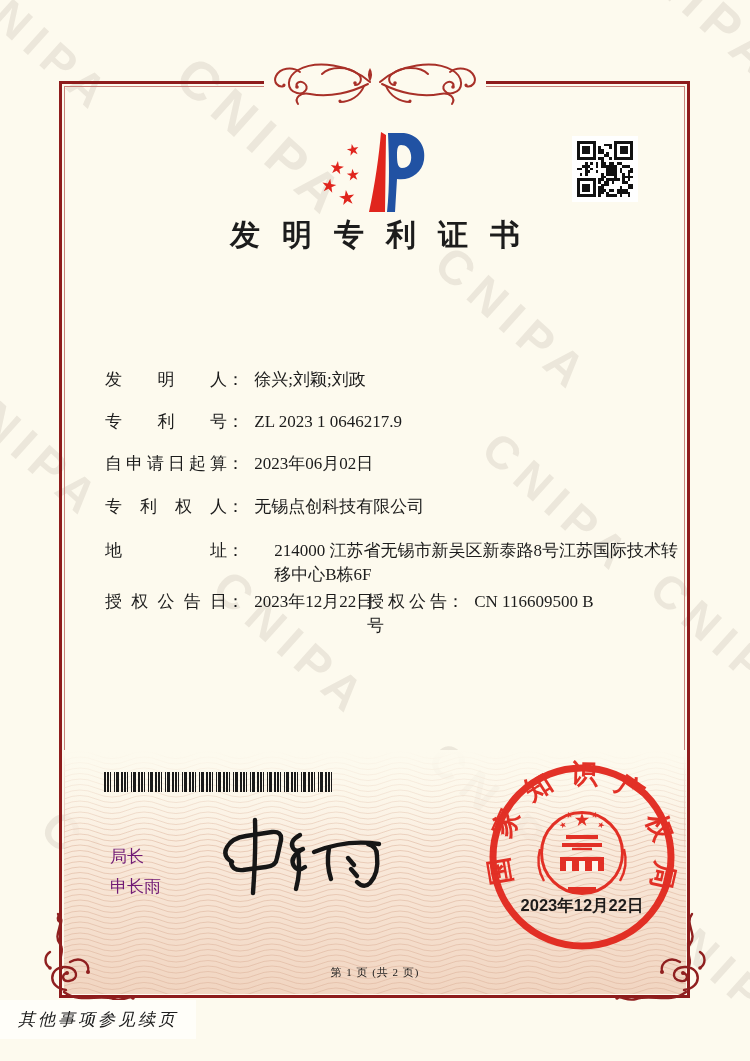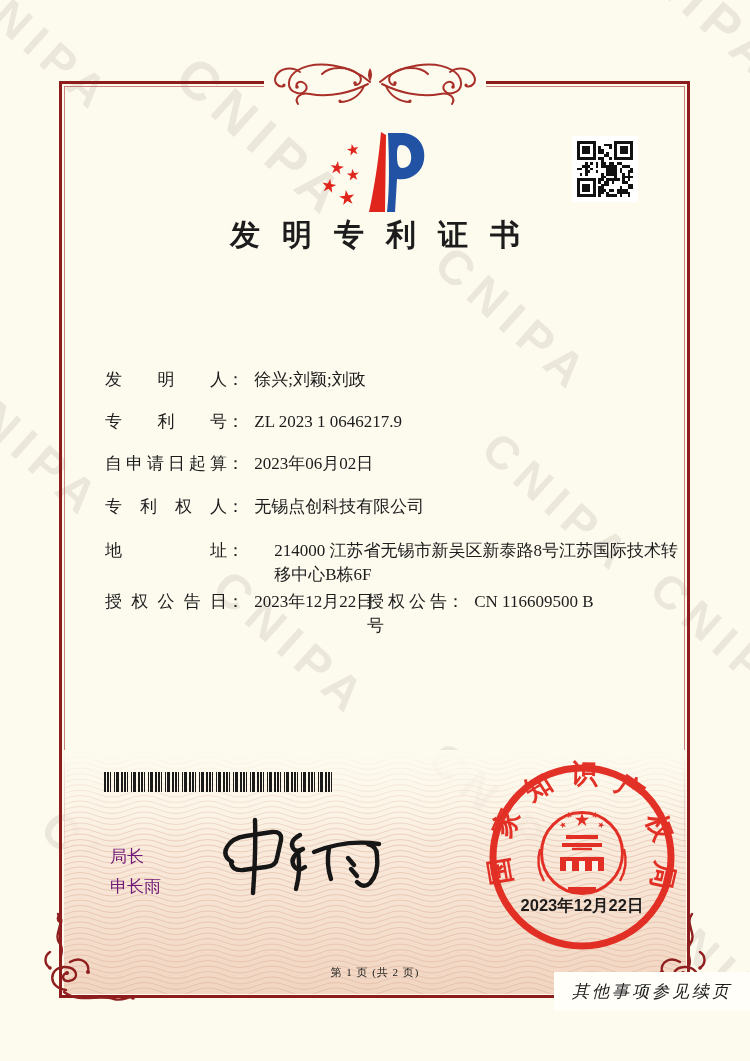--- a/index.html
+++ b/index.html
@@ -44,21 +44,21 @@
     background:repeating-linear-gradient(90deg,#1a1a1a 0 2px,transparent 2px 3px,
       #1a1a1a 3px 5px,transparent 5px 6px,#1a1a1a 6px 7px,transparent 7px 10px,
       #1a1a1a 10px 11px,transparent 11px 12px,#1a1a1a 12px 15px,transparent 15px 17px);}
   .director{position:absolute;left:110px;top:834px;font-family:"Liberation Sans",sans-serif;
             font-size:17px;line-height:30px;color:#701a75;margin-top:8px;}
   .signature{position:absolute;left:210px;top:790px;}
   .seal{position:absolute;left:484px;top:759px;opacity:0.94;}
   .page-info{position:absolute;left:0;top:965px;width:100%;text-align:center;
              font-size:11px;letter-spacing:1px;}
   
-  .cont-strip{position:absolute;left:0;top:972px;width:100%;text-align:right;}
+  .cont-strip{position:absolute;left:0;top:1000px;width:100%;text-align:left;}
   .cont-box{display:inline-block;background:#fffef9;padding:8px 18px;font-size:17px;
             letter-spacing:3px;font-style:italic;}
   .orn-top{position:absolute;left:264px;top:52px;background:#fdfaee;}
   .orn-corner{position:absolute;top:912px;}
   .orn-left{left:36px;}
   .orn-right{left:614px;transform:scaleX(-1);}
 </style>
 </head>
 <body>
 

